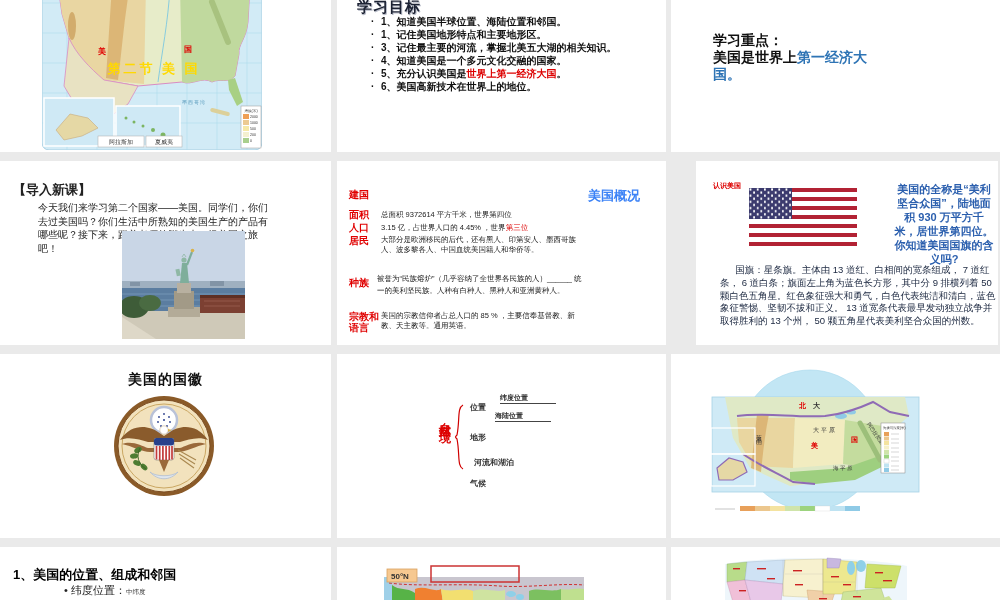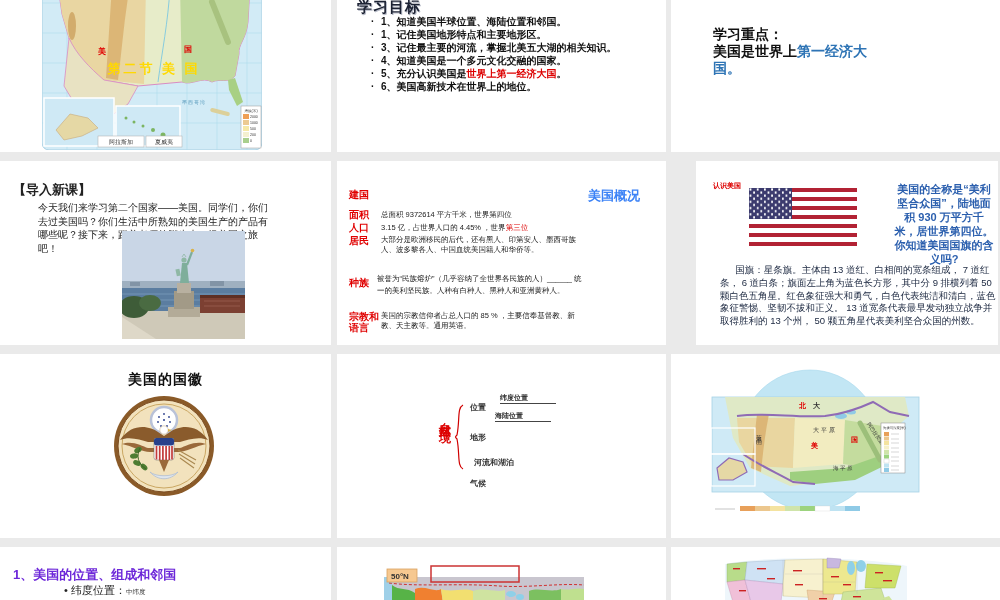--- a/index.html
+++ b/index.html
@@ -89,21 +89,21 @@
     <li><span>1、知道美国半球位置、海陆位置和邻国。</span></li>
     <li><span>1、记住美国地形特点和主要地形区。</span></li>
     <li><span>3、记住最主要的河流，掌握北美五大湖的相关知识。</span></li>
     <li><span>4、知道美国是一个多元文化交融的国家。</span></li>
     <li><span>5、充分认识美国是</span><span class="red">世界上第一经济大国</span><span>。</span></li>
     <li><span>6、美国高新技术在世界上的地位。</span></li>
   </ul>
 </div>
 
 <div class="slide" style="left:671px;top:-32px;width:329px;">
-  <div class="abs s3" style="left:42px;top:58px;width:158px;">
+  <div class="abs s3" style="left:42px;top:64px;width:158px;">
     <div>学习重点：</div>
     <div><span>美国是世界上</span><span class="blue">第一经济大国。</span></div>
   </div>
 </div>
 
 <div class="slide" style="left:0;top:161px;">
   <div class="abs" style="left:13px;top:20px;font-size:13px;font-weight:bold;color:#222;text-align:right;">【导入新课】</div>
   <div class="abs" style="left:38px;top:40px;width:230px;font-size:10px;line-height:13.5px;color:#222;">今天我们来学习第二个国家——美国。同学们，你们去过美国吗？你们生活中所熟知的美国生产的产品有哪些呢？接下来，跟着老师的脚步来一场美国之旅吧！</div>
   <svg class="abs" style="left:122px;top:70px;" width="123" height="108" viewBox="0 0 123 108">
     <rect width="123" height="108" fill="#c9d6e6"></rect>
@@ -262,21 +262,21 @@
       <rect x="105" y="138" width="15" height="5" fill="#9cd37e"></rect>
         <rect x="120" y="138" width="15" height="5" fill="#ffffff" stroke="#ccc" stroke-width="0.3"></rect>
       <rect x="135" y="138" width="15" height="5" fill="#bfe3f2"></rect>
         <rect x="150" y="138" width="15" height="5" fill="#8fcae6"></rect>
       <path d="M20,141 h20" stroke="#888" stroke-width="0.5"></path>
     </g>
   </svg>
 </div>
 
 <div class="slide" style="left:0;top:547px;">
-  <div class="abs" style="left:13px;top:19px;font-size:13px;font-weight:bold;color:#6d28d9;">1、美国的位置、组成和邻国</div>
+  <div class="abs" style="left:13px;top:19px;font-size:13px;font-weight:bold;color:#000000;">1、美国的位置、组成和邻国</div>
   <div class="abs" style="left:64px;top:36px;font-size:11px;color:#222;">
     <span>•&nbsp;</span><span>纬度位置：</span><span style="font-size:6.5px;color:#333;">中纬度</span>
   </div>
   <div class="abs" style="left:64px;top:51px;font-size:11px;color:#222;">
     <span>•&nbsp;</span><span>半球位置</span>
   </div>
 </div>
 
 <div class="slide" style="left:337px;top:547px;width:329px;">
   <svg class="abs" style="left:42px;top:16px;" width="210" height="40" viewBox="0 0 210 40">

